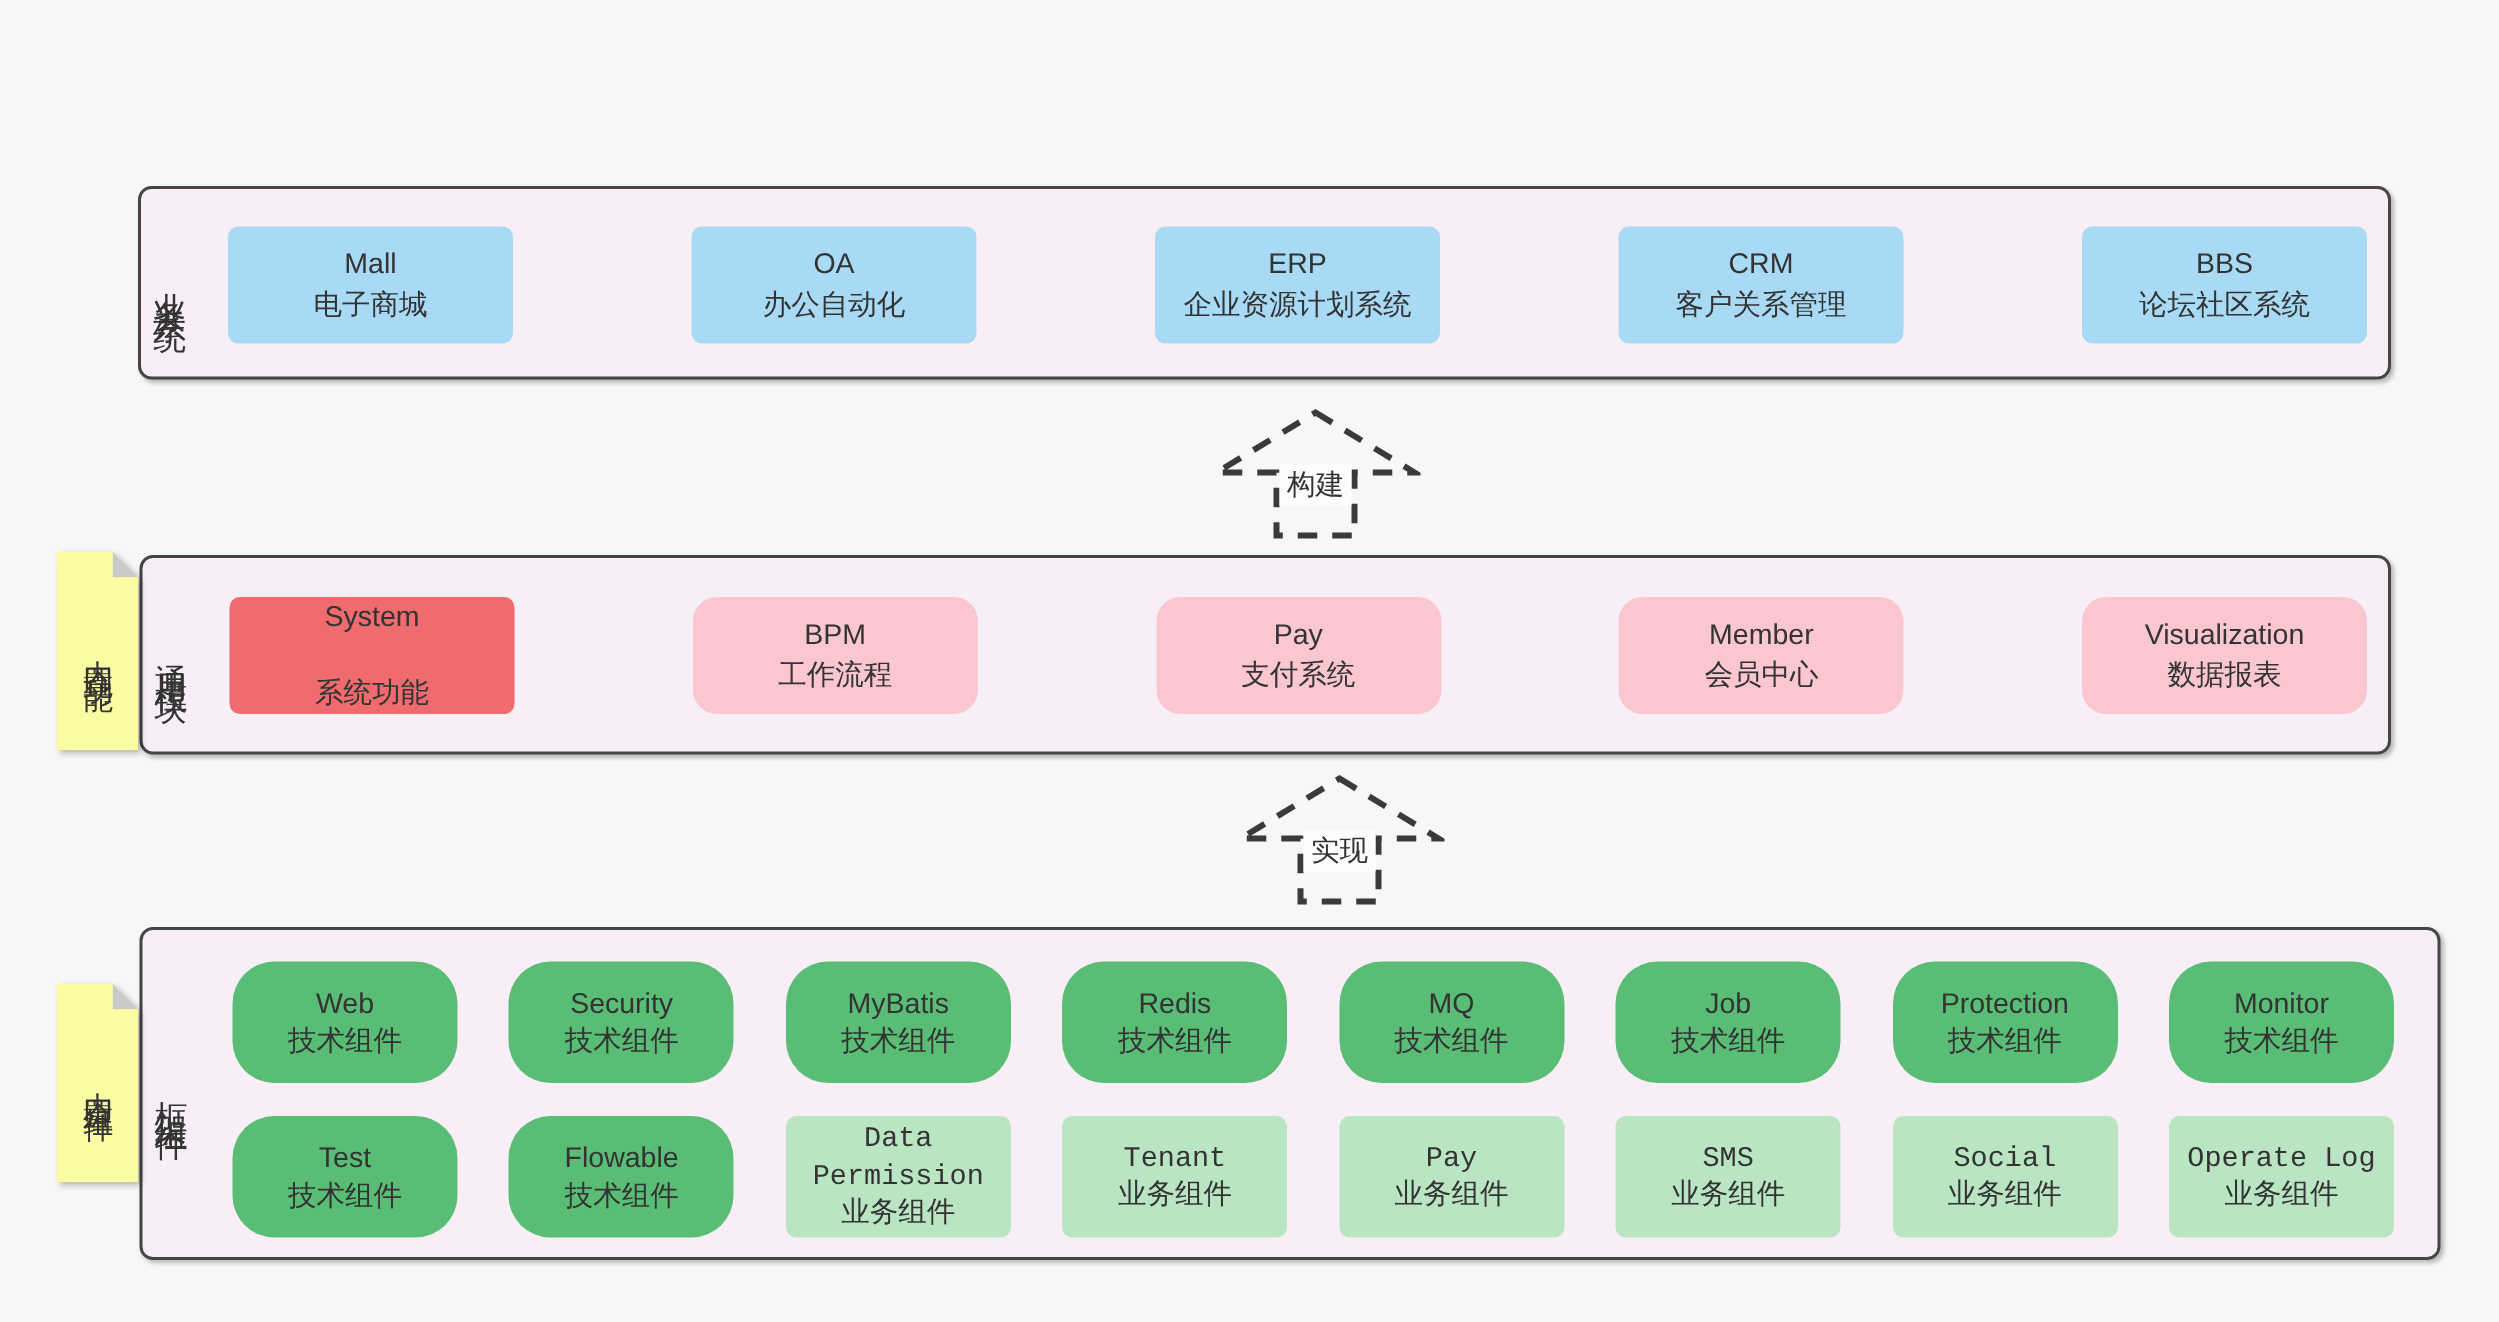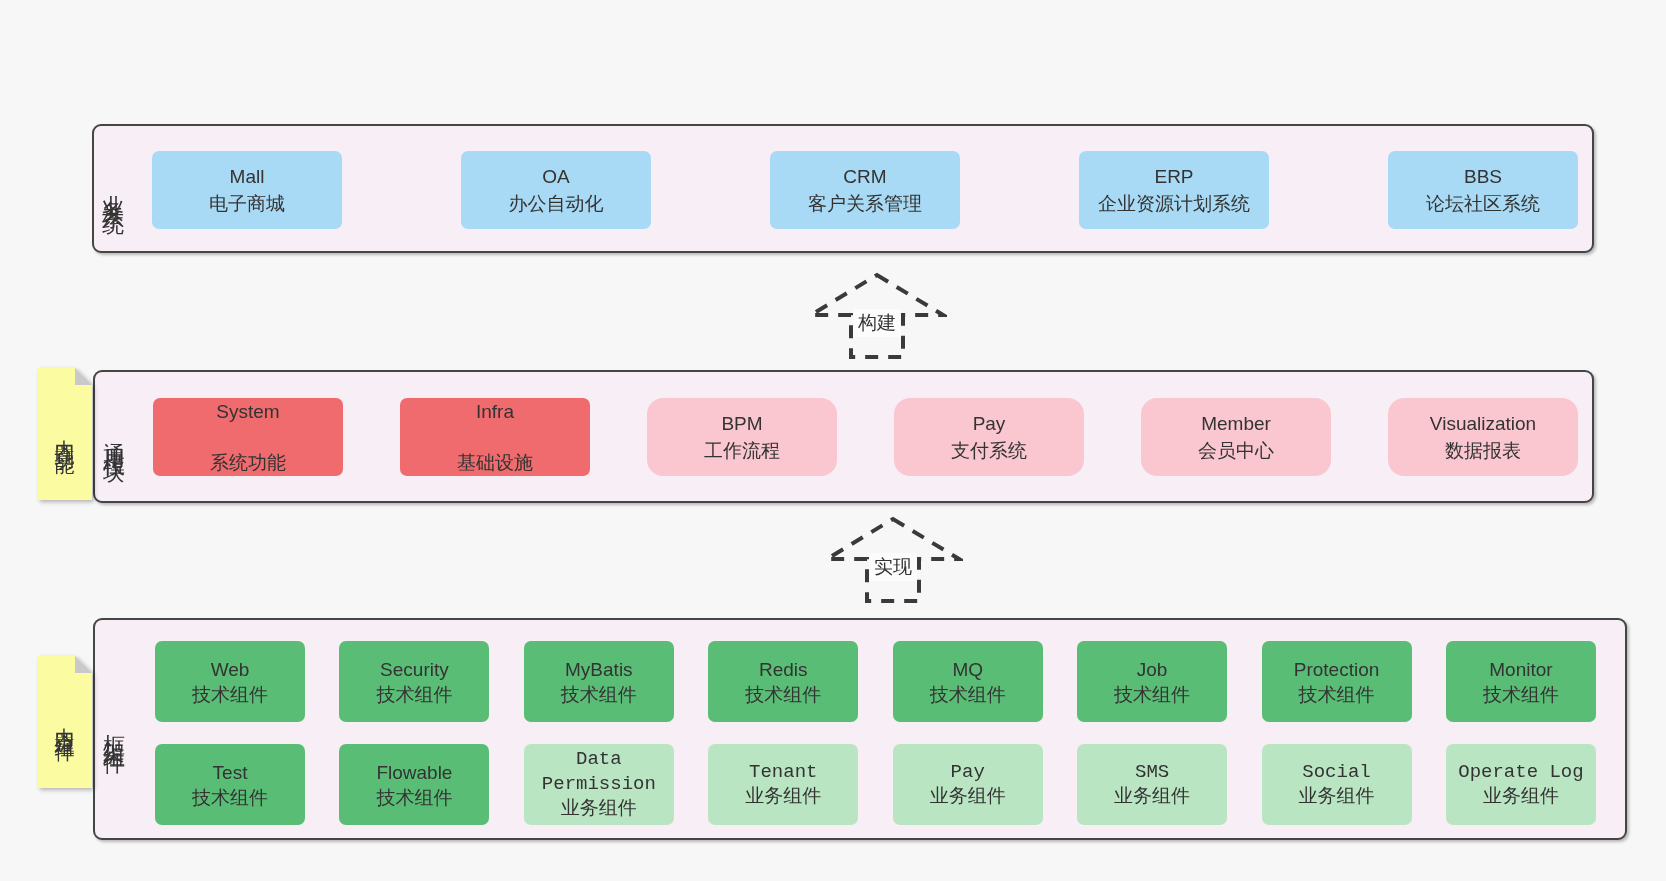--- a/index.html
+++ b/index.html
@@ -55,21 +55,21 @@
     border-radius:7px;
     display:flex;flex-direction:column;
     align-items:center;justify-content:center;
     text-align:center;
     font-size:19px;line-height:27px;
   }
   .node.small{width:150px;height:81px;line-height:25px;padding:0 4px;box-sizing:border-box;}
   .blue  {background:var(--blue);}
   .red   {background:var(--red);justify-content:space-between;}
   .pink  {background:var(--pink);border-radius:16px;}
-  .gdark {background:var(--green-dark);}
+  .gdark {background:var(--green-dark);border-radius:28px;}
   .glight{background:var(--green-light);font-family:Liberation Mono, monospace;}
 
   
   .sticky{
     position:absolute;width:54px;height:132px;
     filter:drop-shadow(2px 2px 2px rgba(0,0,0,0.28));
     z-index:5;
   }
   #sticky-features{left:38px;top:368px;}
   #sticky-components{left:38px;top:656px;}
@@ -122,26 +122,26 @@
     <div class="band-row">
       <div class="node blue">
         <div>Mall</div>
         <div>电子商城</div>
       </div>
       <div class="node blue">
         <div>OA</div>
         <div>办公自动化</div>
       </div>
       <div class="node blue">
+        <div>ERP</div>
+        <div>企业资源计划系统</div>
+      </div>
+      <div class="node blue">
         <div>CRM</div>
         <div>客户关系管理</div>
-      </div>
-      <div class="node blue">
-        <div>ERP</div>
-        <div>企业资源计划系统</div>
       </div>
       <div class="node blue">
         <div>BBS</div>
         <div>论坛社区系统</div>
       </div>
     </div>
   </div>
 
   <div class="arrow" id="arrow-build">
     <svg viewBox="0 0 140 88">
@@ -159,24 +159,20 @@
 
   <div class="band" id="band-modules">
     <div class="band-label">
       <span class="vtext">通用模块</span>
     </div>
     <div class="band-row">
       <div class="node red">
         <div>System</div>
         <div>系统功能</div>
       </div>
-      <div class="node red">
-        <div>Infra</div>
-        <div>基础设施</div>
-      </div>
       <div class="node pink">
         <div>BPM</div>
         <div>工作流程</div>
       </div>
       <div class="node pink">
         <div>Pay</div>
         <div>支付系统</div>
       </div>
       <div class="node pink">
         <div>Member</div>

